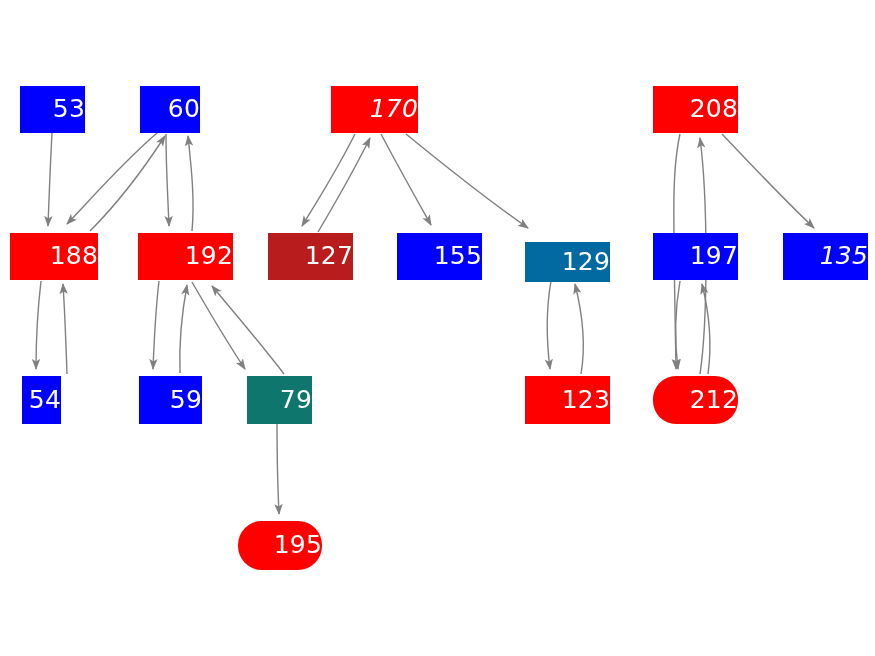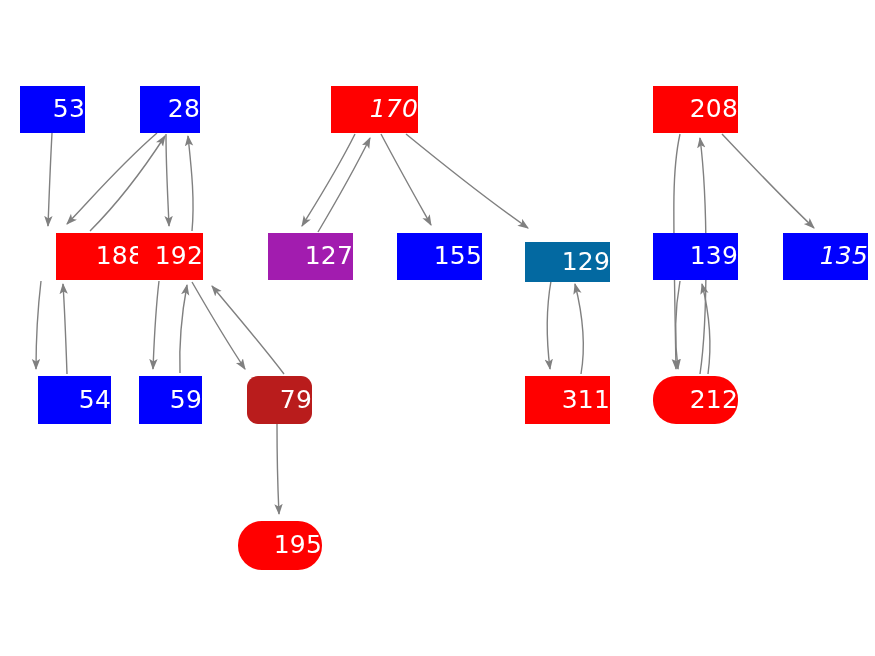--- a/index.html
+++ b/index.html
@@ -79,60 +79,60 @@
         <path d="M 680,281 C 674,315 675,345 678,369" fill="none" stroke="#808080" stroke-width="1.4" marker-end="url(#arrowhead)"></path>
         <path d="M 708,374 C 712,345 709,312 702,284" fill="none" stroke="#808080" stroke-width="1.4" marker-end="url(#arrowhead)"></path>
       </g>
   </svg>
 
   <div id="nodes-layer">
       <div class="node" style="left: 20px; top: 86px; width: 65px; height: 47px; background: rgb(0, 0, 255);">
         <span class="node-label">53</span>
       </div>
       <div class="node" style="left: 140px; top: 86px; width: 60px; height: 47px; background: rgb(0, 0, 255);">
-        <span class="node-label">28</span>
+        <span class="node-label">60</span>
       </div>
       <div class="node" style="left: 331px; top: 86px; width: 87px; height: 47px; background: rgb(255, 0, 0); font-style: italic;">
         <span class="node-label">170</span>
       </div>
       <div class="node" style="left: 653px; top: 86px; width: 85px; height: 47px; background: rgb(255, 0, 0);">
         <span class="node-label">208</span>
       </div>
-      <div class="node" style="left: 10px; top: 233px; width: 88px; height: 47px; background: rgb(255, 0, 0); margin-left: 46px;">
+      <div class="node" style="left: 10px; top: 233px; width: 88px; height: 47px; background: rgb(255, 0, 0);">
         <span class="node-label">188</span>
       </div>
-      <div class="node" style="left: 138px; top: 233px; width: 65px; height: 47px; background: rgb(255, 0, 0);">
+      <div class="node" style="left: 138px; top: 233px; width: 95px; height: 47px; background: rgb(255, 0, 0);">
         <span class="node-label">192</span>
       </div>
-      <div class="node" style="left: 268px; top: 233px; width: 85px; height: 47px; background: #a21caf;">
+      <div class="node" style="left: 268px; top: 233px; width: 85px; height: 47px; background: #b91c1c;">
         <span class="node-label">127</span>
       </div>
       <div class="node" style="left: 397px; top: 233px; width: 85px; height: 47px; background: rgb(0, 0, 255);">
         <span class="node-label">155</span>
       </div>
       <div class="node" style="left: 525px; top: 242px; width: 85px; height: 40px; background: #0369a1;">
         <span class="node-label">129</span>
       </div>
       <div class="node" style="left: 653px; top: 233px; width: 85px; height: 47px; background: rgb(0, 0, 255);">
-        <span class="node-label">139</span>
+        <span class="node-label">197</span>
       </div>
       <div class="node" style="left: 783px; top: 233px; width: 85px; height: 47px; background: rgb(0, 0, 255); font-style: italic;">
         <span class="node-label">135</span>
       </div>
-      <div class="node" style="left: 22px; top: 376px; width: 73px; height: 48px; background: rgb(0, 0, 255); margin-left: 16px;">
+      <div class="node" style="left: 22px; top: 376px; width: 39px; height: 48px; background: rgb(0, 0, 255);">
         <span class="node-label">54</span>
       </div>
       <div class="node" style="left: 139px; top: 376px; width: 63px; height: 48px; background: rgb(0, 0, 255);">
         <span class="node-label">59</span>
       </div>
-      <div class="node" style="left: 247px; top: 376px; width: 65px; height: 48px; background: #b91c1c; border-radius: 11px;">
+      <div class="node" style="left: 247px; top: 376px; width: 65px; height: 48px; background: #0f766e;">
         <span class="node-label">79</span>
       </div>
       <div class="node" style="left: 525px; top: 376px; width: 85px; height: 48px; background: rgb(255, 0, 0);">
-        <span class="node-label">311</span>
+        <span class="node-label">123</span>
       </div>
       <div class="node" style="left: 653px; top: 376px; width: 85px; height: 48px; background: rgb(255, 0, 0); border-radius: 23px;">
         <span class="node-label">212</span>
       </div>
       <div class="node" style="left: 238px; top: 521px; width: 84px; height: 49px; background: rgb(255, 0, 0); border-radius: 24px;">
         <span class="node-label">195</span>
       </div>
     </div>
 
 </div>

